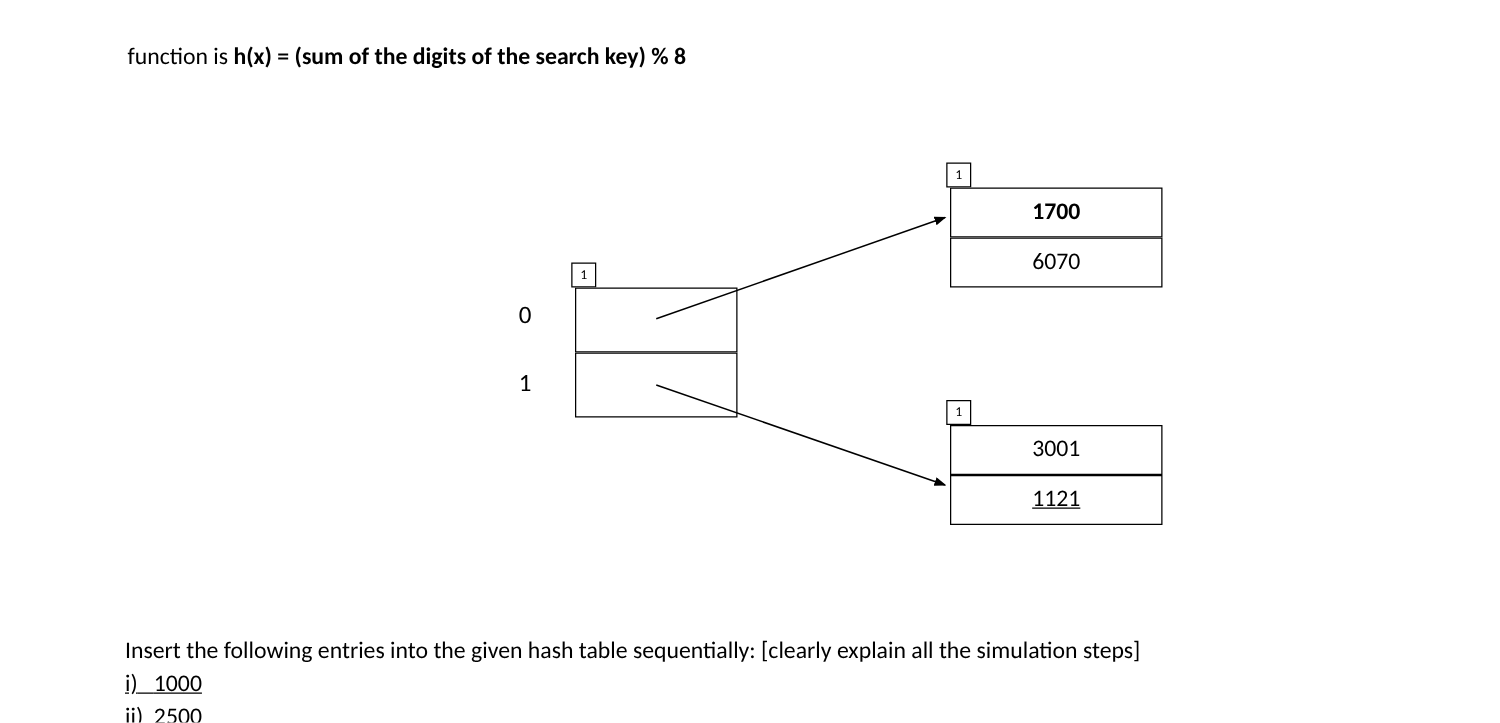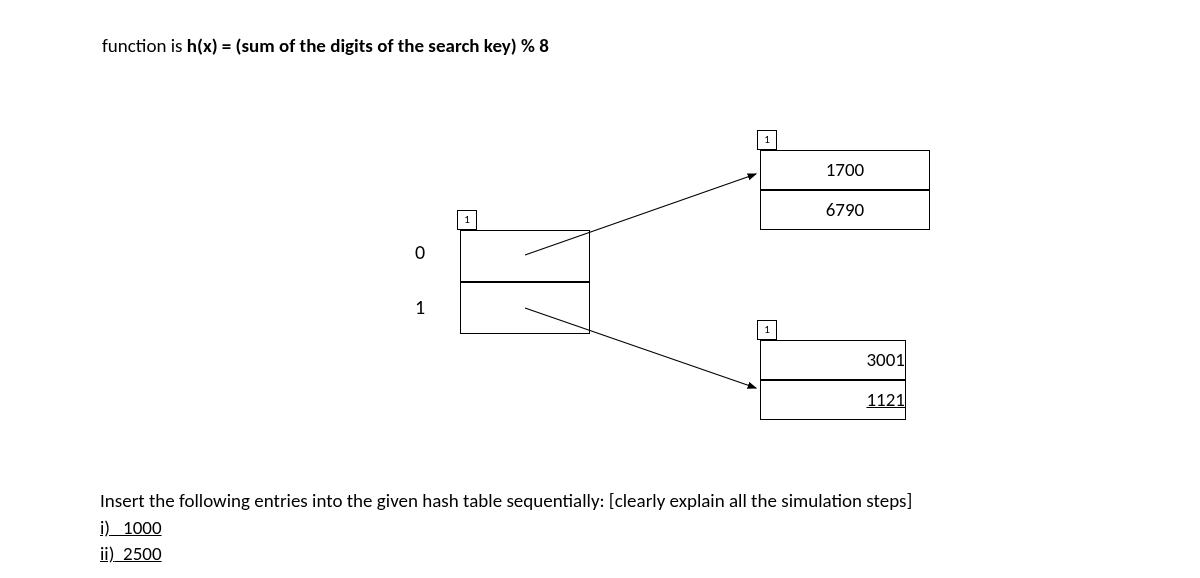--- a/index.html
+++ b/index.html
@@ -89,64 +89,64 @@
       position: absolute;
       left: 760px;
       width: 170px;
       height: 40px;
       border: 1.5px solid #000;
       font-size: 19px;
       text-align: center;
       line-height: 38px;
       background: #fff;
     }
-    .bucket-a-r1 { top: 20px; }
+    .bucket-a-r1 { top: 20px; font-weight: bold; }
     .bucket-a-r2 { top: 60px; }
 
     
     .bucket-b-depth {
       position: absolute;
       top: 190px;
       left: 757px;
       width: 20px;
       height: 20px;
       border: 1px solid #000;
       font-size: 11px;
       text-align: center;
       line-height: 18px;
       background: #fff;
     }
     .bucket-b-r1, .bucket-b-r2 {
       position: absolute;
       left: 760px;
-      width: 146px;
+      width: 170px;
       height: 40px;
       border: 1.5px solid #000;
       font-size: 19px;
-      text-align: right;
+      text-align: center;
       line-height: 38px;
       background: #fff;
     }
     .bucket-b-r1 { top: 210px; }
     .bucket-b-r2 { top: 250px; text-decoration: underline; }
 
     .arrow-svg {
       position: absolute;
       top: 0;
       left: 0;
     }
 
     .bottom-text {
       position: absolute;
       top: 488px;
       left: 100px;
       font-size: 19px;
       line-height: 1.4;
     }
-    .insert-line { display: block; }
+    .insert-line { display: block; margin-top: 20px; }
     .item-line { display: block; text-decoration: underline; }
   </style>
 </head>
 <body>
 
 <div class="problem-text">
   <span class="line2">
     <span>function is </span><strong>h(x) = (sum of the digits of the search key) % 8</strong>
   </span>
 </div>
@@ -156,21 +156,21 @@
   <div class="dir-depth-box">1</div>
 
   <div class="dir-label-0">0</div>
   <div class="dir-label-1">1</div>
 
   <div class="dir-cell dir-cell-0"></div>
   <div class="dir-cell dir-cell-1"></div>
 
   <div class="bucket-a-depth">1</div>
   <div class="bucket-a-r1">1700</div>
-  <div class="bucket-a-r2">6790</div>
+  <div class="bucket-a-r2">6070</div>
 
   <div class="bucket-b-depth">1</div>
   <div class="bucket-b-r1">3001</div>
   <div class="bucket-b-r2">1121</div>
 
   <svg class="arrow-svg" width="1200" height="340">
     <defs>
       <marker id="arrowhead" markerWidth="8" markerHeight="8" refX="7" refY="3" orient="auto">
         <polygon points="0 0, 8 3, 0 6" fill="#000"></polygon>
       </marker>

